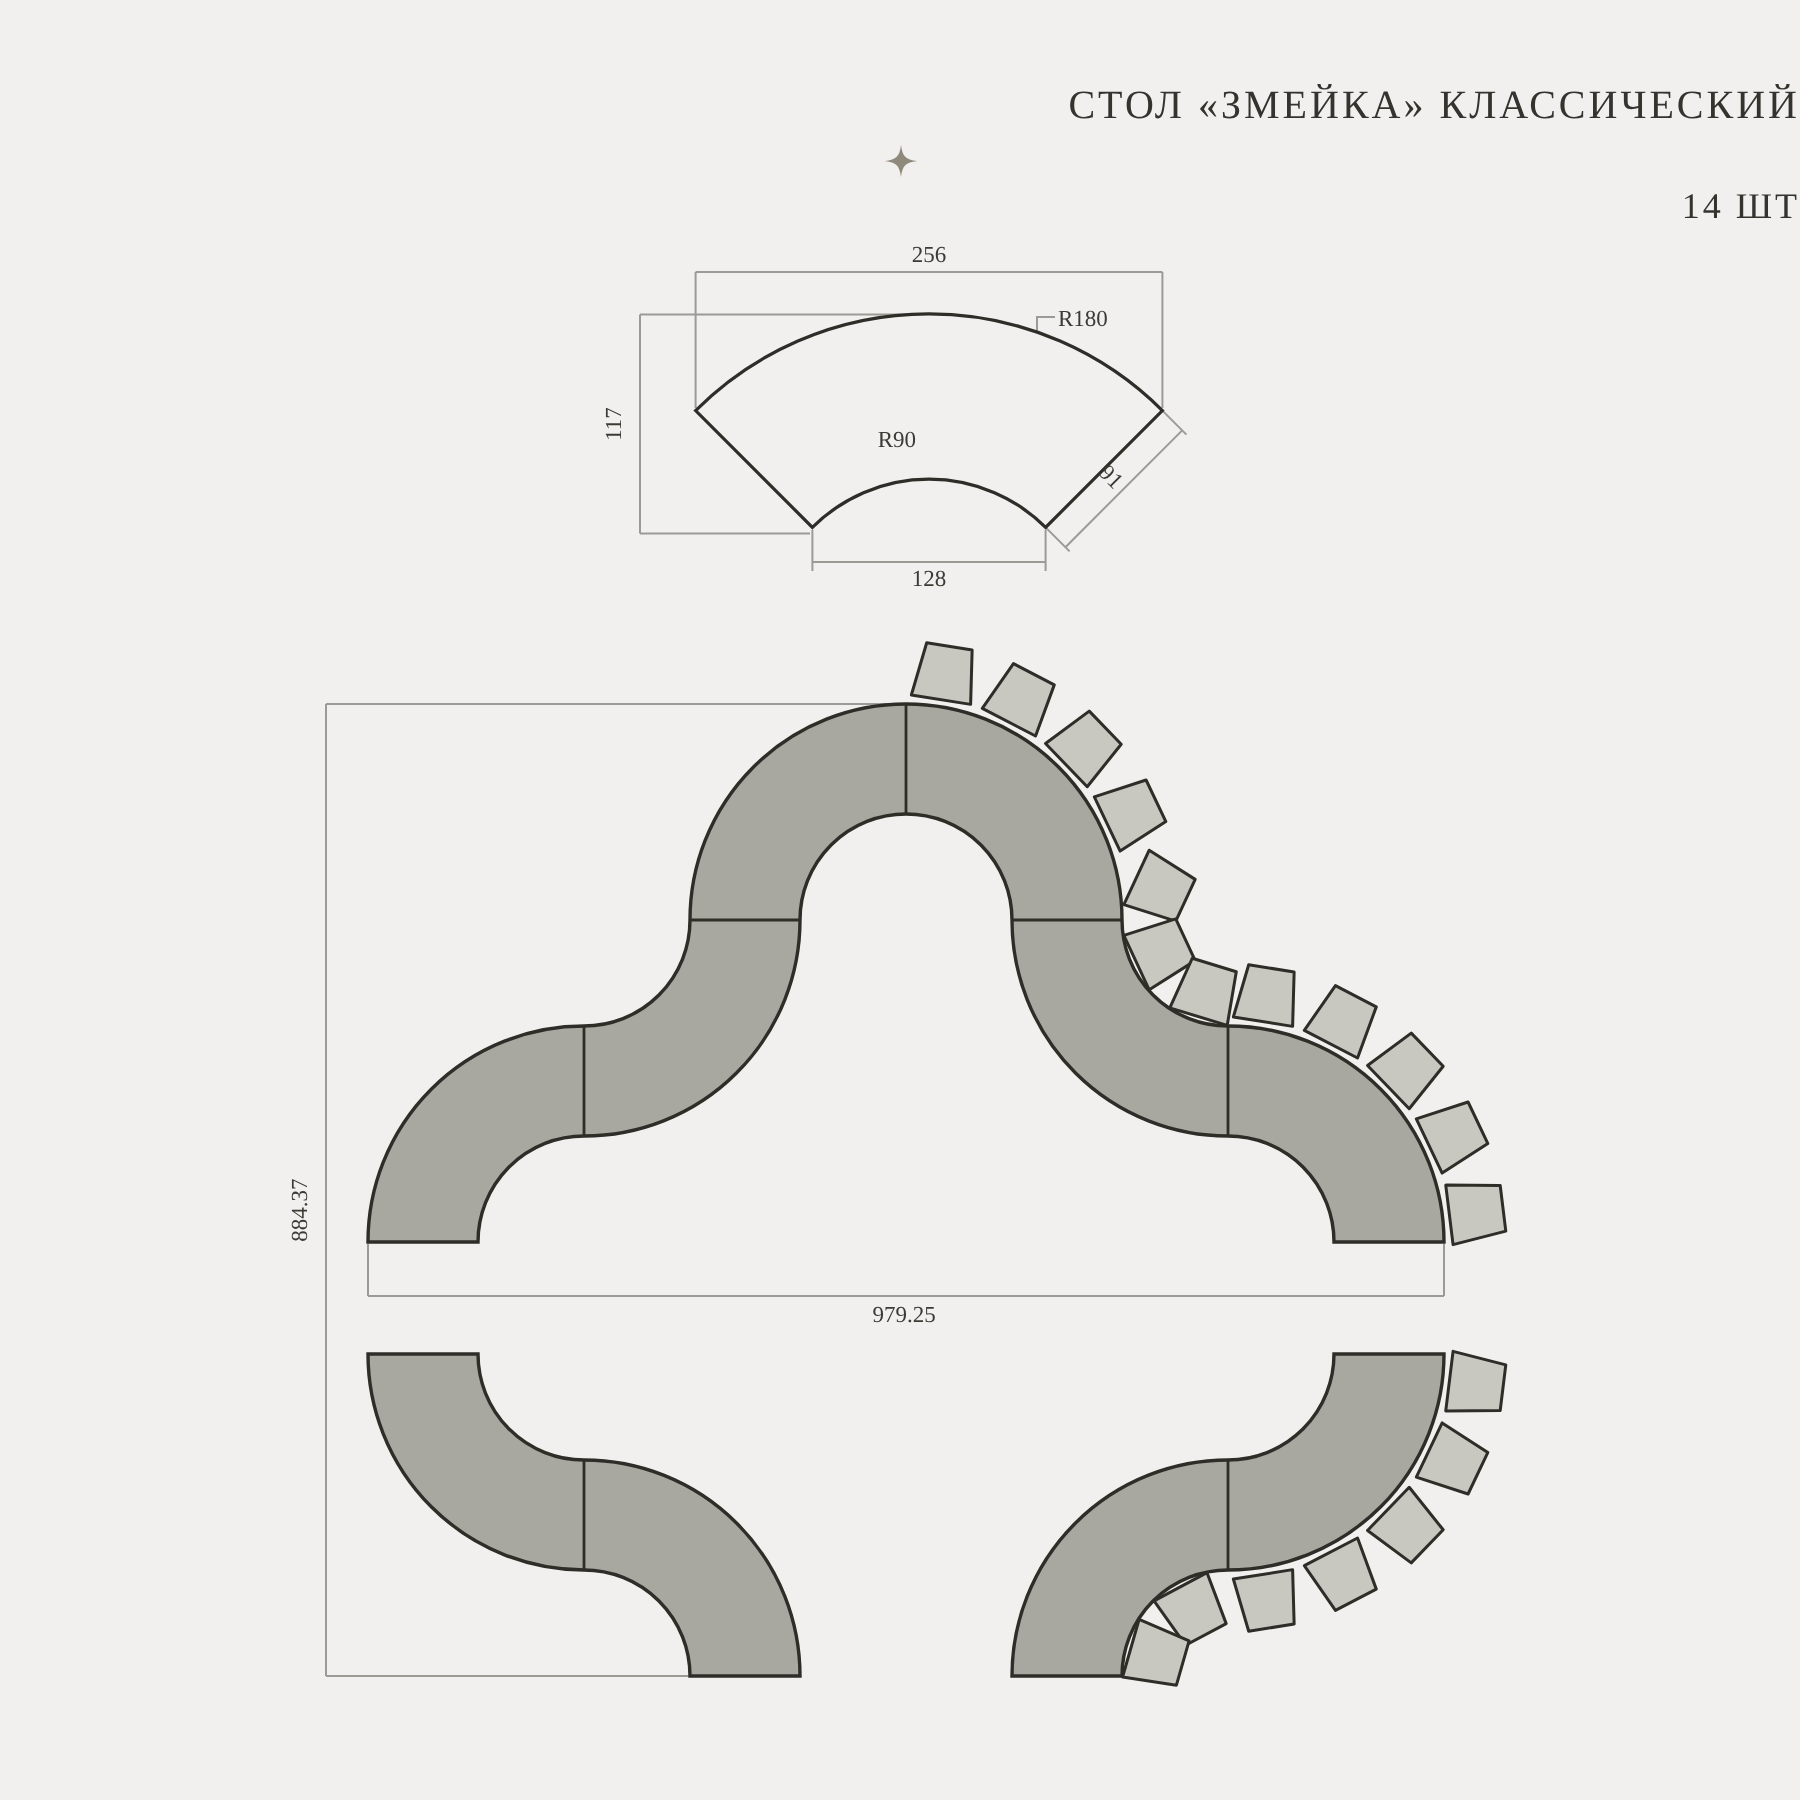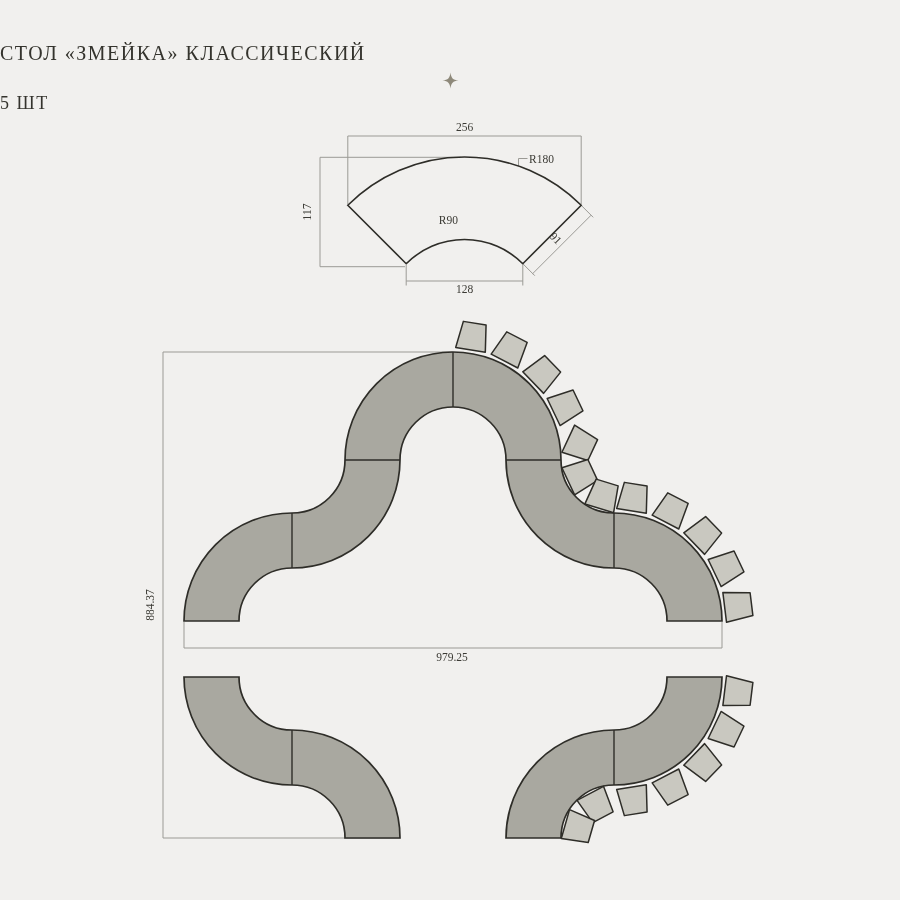--- a/index.html
+++ b/index.html
@@ -1,19 +1,19 @@
 <!DOCTYPE html>
 <html><head>
 <meta charset="utf-8">
 <style>
   *{box-sizing:border-box}
   html,body{margin:0;padding:0}
   body{width:900px;height:900px;background:#f1f0ee;overflow:hidden}
   .page{position:relative;width:900px;height:900px;font-family:"Liberation Serif",serif;color:#34332d}
-  .header{position:absolute;top:0;left:0;width:100%;text-align:left;z-index:2}
+  .header{position:absolute;top:0;left:0;width:100%;text-align:right;z-index:2}
   .title{margin:0;padding-top:42px;font-size:20px;font-weight:400;letter-spacing:1.5px;color:#34332d}
   .sparkle{display:block;margin:7px auto 4px}
   .qty{font-size:18px;letter-spacing:1.5px;color:#34332d}
   svg.drawing{position:absolute;left:0;top:0;z-index:1}
   .dimline{stroke:#9b9a95;stroke-width:1;fill:none}
   .dimtext{font-size:11.5px;fill:#3b3a34;font-family:"Liberation Serif",serif}
   .piece{fill:#a9a8a0;stroke:#2e2d28;stroke-width:1.7}
   .fanpiece{fill:#f1f0ee;stroke:#2e2d28;stroke-width:1.6}
   .joint{stroke:#2e2d28;stroke-width:1.4}
   .chair{fill:#c9c8c0;stroke:#2e2d28;stroke-width:1.5;stroke-linejoin:round}
@@ -21,21 +21,21 @@
 </head>
 <body>
 
 <div class="page">
 
   <div class="header">
     <h1 class="title">СТОЛ «ЗМЕЙКА» КЛАССИЧЕСКИЙ</h1>
     <svg class="sparkle" width="17" height="17" viewBox="-9 -9 18 18">
       <path d="M0,-8.5 C0.8,-2.4 2.4,-0.8 8.5,0 C2.4,0.8 0.8,2.4 0,8.5 C-0.8,2.4 -2.4,0.8 -8.5,0 C-2.4,-0.8 -0.8,-2.4 0,-8.5 Z" fill="#8e897a"></path>
     </svg>
-    <div class="qty">5 ШТ</div>
+    <div class="qty">14 ШТ</div>
   </div>
 
   <svg class="drawing" width="900" height="900" viewBox="0 0 900 900">
 
     <g>
 
       <line class="dimline" x1="347.8" y1="136" x2="581.2" y2="136"></line>
       <line class="dimline" x1="347.8" y1="136" x2="347.8" y2="204"></line>
       <line class="dimline" x1="581.2" y1="136" x2="581.2" y2="204"></line>
       <line class="dimline" x1="320" y1="157.3" x2="320" y2="266.7"></line>

